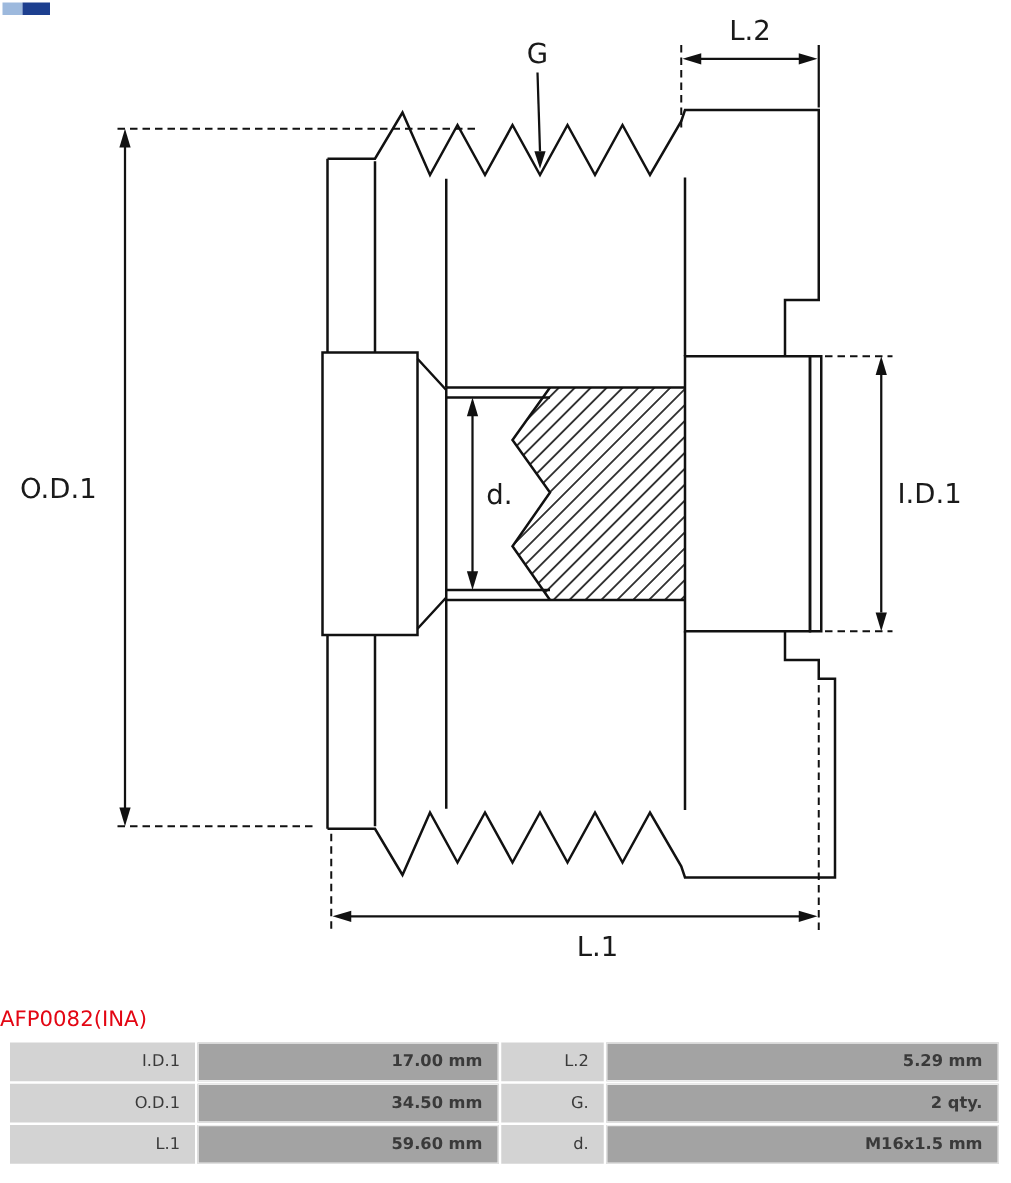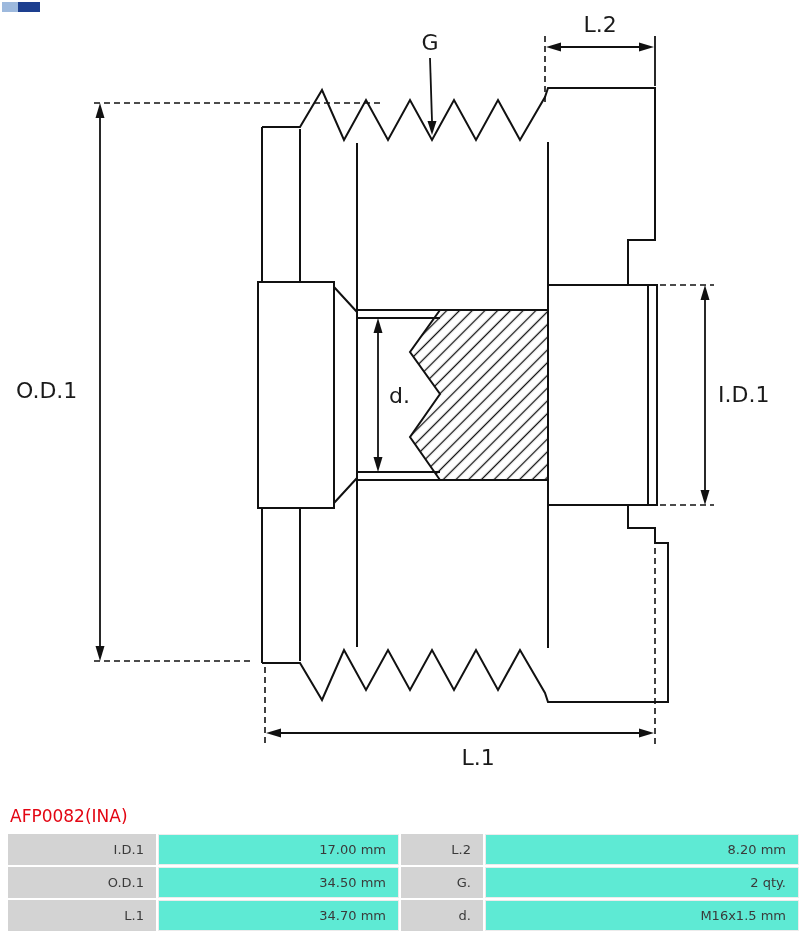--- a/index.html
+++ b/index.html
@@ -11,29 +11,29 @@
   .logo-frag .seg-a { flex:1; background:#9db9dd; }
   .logo-frag .seg-b { flex:1.4; background:#1d3f8f; }
 
   svg text { font-family:"DejaVu Sans","Liberation Sans",sans-serif; fill:#1a1a1a; }
   .partline { stroke:#111; stroke-width:2; fill:none; stroke-linejoin:miter; }
   .dimline  { stroke:#111; stroke-width:1.8; fill:none; }
   .dashline { stroke:#111; stroke-width:1.6; fill:none; stroke-dasharray:6 4; }
   .arrow    { fill:#111; stroke:none; }
   .dim-text { font-size:22px; }
 
-  .part-heading { margin:10px 0 6px 10px; color:#e30613; font-size:17px; }
+  .part-heading { margin:10px 0 6px 0; color:#e30613; font-size:17px; }
 
   table.spec {
     border-collapse:separate; border-spacing:2px; table-layout:fixed;
     width:795px; margin:0 6px; font-size:13px; color:#3a3a3a;
   }
   table.spec td { height:29px; padding:0 12px; text-align:right; white-space:nowrap; overflow:hidden; }
   td.t-label { background:#d3d3d3; }
-  td.t-value { background:#5eead4; border:1px solid #ececec; }
+  td.t-value { background:#a3a3a3; border:1px solid #ececec;font-weight:bold; }
 </style>
 </head>
 <body>
 
 
 
 <div class="logo-frag">
   <div class="seg-a"></div>
   <div class="seg-b"></div>
 </div>
@@ -134,31 +134,31 @@
     <col style="width:148px">
       <col style="width:241px">
       <col style="width:82px">
       <col>
   </colgroup>
   <tbody>
     <tr>
       <td class="t-label">I.D.1</td>
       <td class="t-value">17.00 mm</td>
       <td class="t-label">L.2</td>
-      <td class="t-value">8.20 mm</td>
+      <td class="t-value">5.29 mm</td>
     </tr>
     <tr>
       <td class="t-label">O.D.1</td>
       <td class="t-value">34.50 mm</td>
       <td class="t-label">G.</td>
       <td class="t-value">2 qty.</td>
     </tr>
     <tr>
       <td class="t-label">L.1</td>
-      <td class="t-value">34.70 mm</td>
+      <td class="t-value">59.60 mm</td>
       <td class="t-label">d.</td>
       <td class="t-value">M16x1.5 mm</td>
     </tr>
   </tbody>
 </table>
 
 
 
 
 </body></html>

